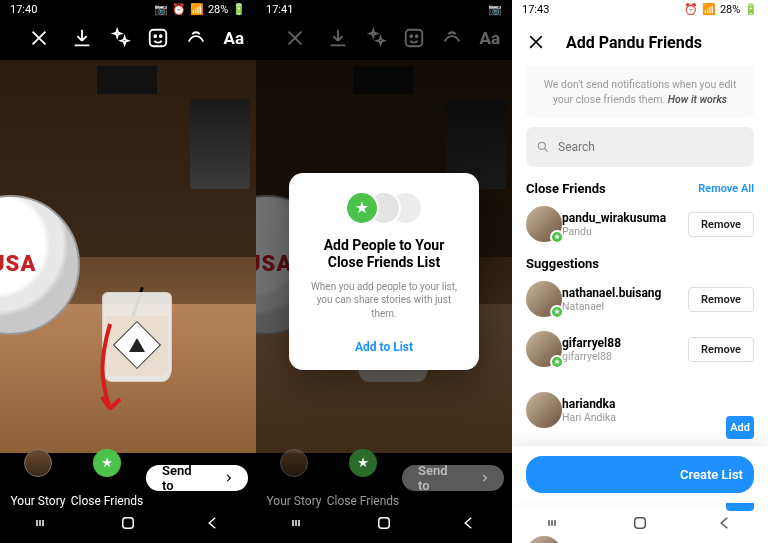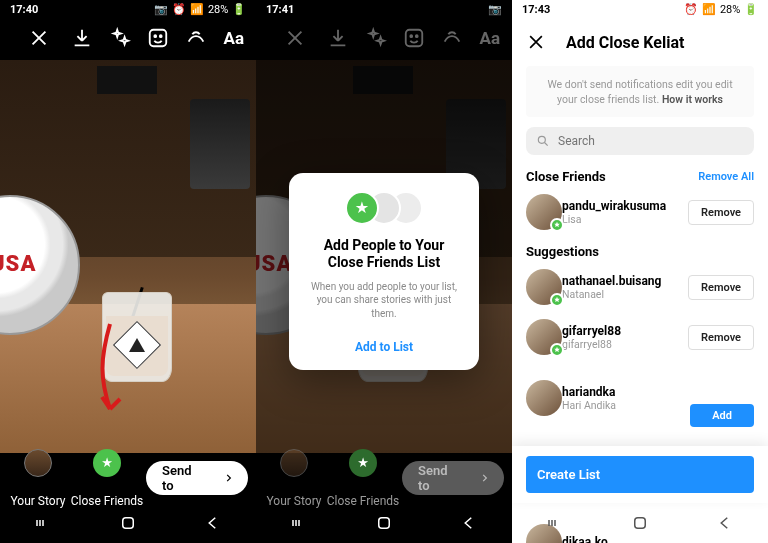--- a/index.html
+++ b/index.html
@@ -2,21 +2,21 @@
 <html><head>
 <meta charset="utf-8">
 <style>
   * { box-sizing: border-box; margin: 0; padding: 0; font-family: -apple-system, BlinkMacSystemFont, "Segoe UI", Roboto, Helvetica, Arial, sans-serif; }
   body { background: #fff; width: 768px; height: 543px; display: flex; overflow: hidden; }
   .phone { width: 256px; height: 543px; position: relative; background: #000; overflow: hidden; }
   .phone.light { background: #fff; }
   
   .statusbar { height: 18px; display: flex; justify-content: space-between; align-items: center; padding: 0 10px; font-size: 11px; color: #fff; }
   .statusbar.dark { color: #000; }
-  .statusbar .left { font-weight: 700; }
+  .statusbar .left { font-weight: 400; }
   .statusbar .right { display: flex; gap: 4px; align-items: center; }
   
   .editor-top { height: 40px; display: flex; align-items: center; justify-content: space-between; padding: 0 12px; margin-left: 16px; }
   .editor-top .left-icons, .editor-top .right-icons { display: flex; gap: 16px; align-items: center; }
   .tool-icon { width: 22px; height: 22px; color: #fff; }
   .tool-icon svg { width: 100%; height: 100%; stroke: currentColor; fill: none; stroke-width: 2; }
   .tool-text { color: #fff; font-weight: 700; font-size: 17px; }
   
   .photo-area { position: absolute; top: 60px; left: 0; right: 0; bottom: 90px; background: linear-gradient(to bottom, #3b2a1d 0%, #4a3524 25%, #6b4a2e 55%, #8a6640 75%, #523a24 100%); overflow: hidden; }
   .photo-area.dim::after { content:""; position:absolute; inset:0; background:rgba(0,0,0,0.55); }
@@ -40,21 +40,21 @@
   
   .story-bottom { position:absolute; bottom:40px; left:0; right:0; height:50px; display:flex; align-items:center; padding:0 8px; gap:8px; }
   .dest { display:flex; flex-direction:column; align-items:center; width:62px; }
   .dest-circle { width:28px; height:28px; border-radius:50%; display:flex; align-items:center; justify-content:center; color:#fff; font-size:14px; }
   .dest-circle.story { background: linear-gradient(#6a4a2e,#3a281a); border:1px solid #777; }
   .dest-circle.cf { background:#4cc24c; }
   .dest-label { font-size:12px; color:#fff; margin-top:17px; white-space:nowrap; }
   .dim .dest-label, .story-bottom.dim .dest-label { color:#9a9a9a; }
   .story-bottom.dim .dest-circle.cf { background:#2d6b2d; }
   .story-bottom.dim .dest-circle.story { opacity:0.6; }
-  .sendto { margin-left:auto; background:#fff; border-radius:20px; height:34px; padding:0 14px 0 16px; display:flex; align-items:center; font-size:13px; font-weight:600; gap:20px; }
+  .sendto { margin-left:auto; background:#fff; border-radius:20px; height:26px; padding:0 14px 0 16px; display:flex; align-items:center; font-size:13px; font-weight:600; gap:20px; }
   .sendto.dim { background:#5a5a5a; color:#bbb; }
   
   .navbar { position:absolute; bottom:0; left:0; right:0; height:40px; display:flex; align-items:center; justify-content:space-around; }
   .navbar.light .nav-ico { stroke:#555; }
   .nav-ico { width:18px; height:18px; stroke:#fff; stroke-width:2; fill:none; }
   
   .modal-overlay { position:absolute; inset:0; display:flex; align-items:center; justify-content:center; }
   .modal { width:190px; background:#fff; border-radius:14px; overflow:hidden; text-align:center; box-shadow:0 10px 40px rgba(0,0,0,0.4); }
   .modal-top { padding:18px 16px 14px; }
   .modal-avatars { display:flex; justify-content:center; margin-bottom:12px; }
@@ -64,39 +64,39 @@
   .av.blank2 { background:#ececec; z-index:1;}
   .modal-title { font-size:14px; font-weight:700; line-height:1.25; margin-bottom:8px; }
   .modal-desc { font-size:10px; color:#8a8a8a; line-height:1.35; margin-bottom:12px; }
   .modal-addlink { color:#1e90ff; font-size:12px; font-weight:700; padding:8px 0 2px; }
   .modal-notnow { border-top:1px solid #e5e5e5; font-size:12px; padding:10px 0; color:#222; }
   
   .cf-header { height:48px; display:flex; align-items:center; gap:20px; padding:0 14px; }
   .cf-header .x { width:20px; height:20px; display:flex; align-items:center; justify-content:center; }
   .cf-header-title { font-size:16px; font-weight:700; }
   .notice { margin:0 14px 10px; background:#fafafa; color:#999; font-size:10.5px; text-align:center; padding:12px 14px 10px; border-radius:4px; line-height:1.4; }
-  .notice .how { color:#555; font-weight:600; }
-  .search { margin:0 14px 14px; background:#efefef; border-radius:8px; height:28px; display:flex; align-items:center; padding:0 10px; gap:8px; }
+  .notice .how { color:#555; font-weight:600;font-style:italic; }
+  .search { margin:0 14px 14px; background:#efefef; border-radius:8px; height:40px; display:flex; align-items:center; padding:0 10px; gap:8px; }
   .search-icon { width:14px; height:14px; color:#999; }
   .search-input { border:none; background:transparent; font-size:12px; color:#333; outline:none; flex:1; }
   .section-label { font-size:13px; font-weight:700; padding:0 14px; margin-bottom:10px; display:flex; justify-content:space-between; align-items:center; }
   .section-label .action { color:#1e90ff; font-size:11px; font-weight:600; }
   .friend-list { padding:0 14px; }
   .friend { display:flex; align-items:center; gap:0; margin-bottom:14px; }
   .avatar { width:36px; height:36px; border-radius:50%; background: linear-gradient(135deg,#c9b79e,#6d513a); position:relative; flex-shrink:0; }
   .avatar .dot { position:absolute; bottom:-2px; right:-2px; width:14px; height:14px; background:#4cc24c; border-radius:50%; border:2px solid #fff; display:flex; align-items:center; justify-content:center; }
   .avatar .dot svg { width:8px; height:8px; fill:#fff; }
   .names { flex:1; min-width:0; }
   .uname { font-size:12px; font-weight:700; }
   .realname { font-size:10.5px; color:#999; }
   .action-btn { font-size:11px; font-weight:600; padding:5px 12px; border-radius:4px; }
   .action-btn.remove { border:1px solid #ddd; background:#fff; color:#222; }
-  .action-btn.add { background:#1e90ff; color:#fff; border:none; padding:5px 22px;margin-top:35px; }
+  .action-btn.add { background:#1e90ff; color:#fff; border:none; padding:5px 4px;margin-top:35px; }
   .create-bar { position:absolute; bottom:40px; left:0; right:0; padding:10px 14px; background:#fff; box-shadow:0 -4px 12px rgba(0,0,0,0.08);}
-  .create-btn { background:#1e90ff; color:#fff; text-align:left; padding:11px; border-radius:4px; font-size:13px; font-weight:600; }
+  .create-btn { background:#1e90ff; color:#fff; text-align:right; padding:11px; border-radius:16px; font-size:13px; font-weight:600; }
   .star-glyph { font-size:13px; }
 </style>
 </head>
 <body>
 
 <div class="phone">
   <div class="statusbar">
     <span class="left">17:40</span>
     <span class="right">
       <span>📷</span>
@@ -295,25 +295,25 @@
       <span>🔋</span>
     </span>
   </div>
 
   <div class="cf-header">
     <span class="x">
         <svg viewBox="0 0 24 24" width="20" height="20">
           <path d="M5 5l14 14M19 5L5 19" stroke="#000" stroke-width="2"></path>
         </svg>
       </span>
-    <span class="cf-header-title">Add Close Keliat</span>
+    <span class="cf-header-title">Add Pandu Friends</span>
   </div>
 
   <div class="notice">
-    <span>We don't send notifications edit you edit your close friends list. </span><span class="how">How it works</span>
+    <span>We don't send notifications when you edit your close friends them. </span><span class="how">How it works</span>
   </div>
 
   <div class="search">
     <svg class="search-icon" viewBox="0 0 24 24">
         <circle cx="10" cy="10" r="6" stroke="#999" stroke-width="2" fill="none"></circle>
         <path d="M15 15l5 5" stroke="#999" stroke-width="2"></path>
       </svg>
     <input class="search-input" placeholder="Search" style="">
   </div>
 
@@ -326,21 +326,21 @@
       <div class="friend">
         <div class="avatar">
           <div class="dot">
             <svg viewBox="0 0 24 24">
               <path d="M12 2l2.5 6 6 .5-4.5 4 1.5 6-5.5-3.5L6.5 18l1.5-6L3.5 8.5l6-.5z"></path>
             </svg>
           </div>
         </div>
         <div class="names">
           <div class="uname">pandu_wirakusuma</div>
-          <div class="realname">Lisa</div>
+          <div class="realname">Pandu</div>
         </div>
         <div class="action-btn remove">Remove</div>
       </div>
     </div>
 
   <div class="section-label">
     <span>Suggestions</span>
   </div>
 
   <div class="friend-list" id="suggestions-list">

